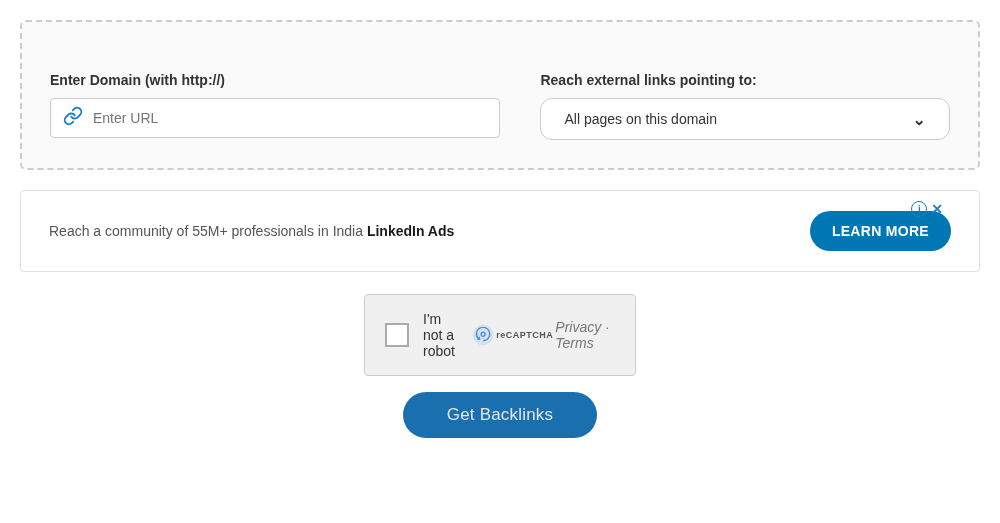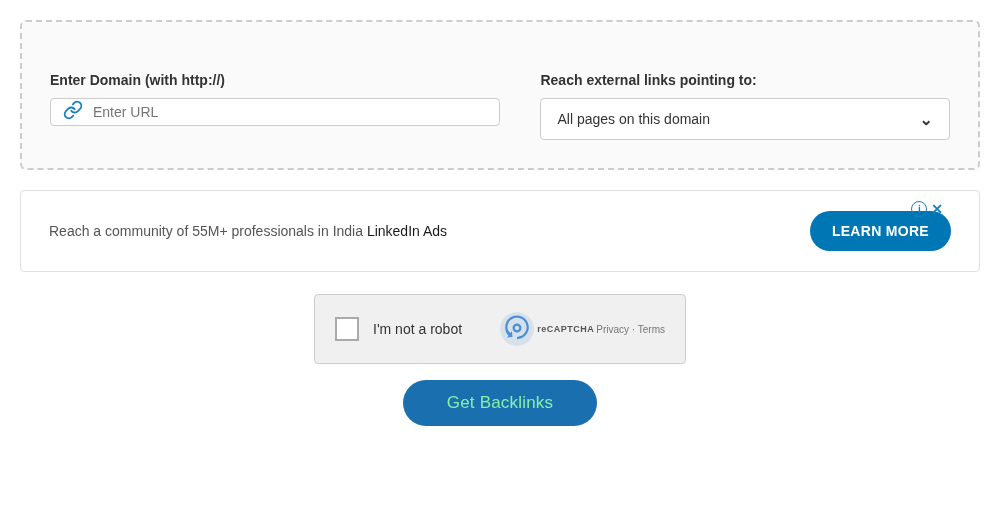--- a/index.html
+++ b/index.html
@@ -50,21 +50,21 @@
       margin-top: 26px;
     }
 
     .input-wrapper {
       display: flex;
       align-items: center;
       border: 1px solid #ccc;
       border-radius: 4px;
       background: #fff;
       padding: 0 12px;
-      height: 28px;
+      height: 40px;
     }
 
     .input-wrapper .link-icon {
       color: #1a7fc1;
       font-size: 18px;
       margin-right: 10px;
       flex-shrink: 0;
     }
 
     .input-wrapper input {
@@ -73,23 +73,23 @@
       font-size: 14px;
       color: #999;
       width: 100%;
       background: transparent;
     }
 
     .select-wrapper {
       display: flex;
       align-items: center;
       border: 1px solid #ccc;
-      border-radius: 4px;
+      border-radius: 12px;
       background: #fff;
-      padding: 0 16px;
+      padding: 0 23px;
       height: 42px;
       cursor: pointer;
       justify-content: space-between;
     }
 
     .select-wrapper span {
       font-size: 14px;
       color: #333;
     }
 
@@ -152,21 +152,21 @@
       color: #1a1a1a;
       margin-bottom: 6px;
     }
 
     .ad-subtitle {
       font-size: 14px;
       color: #555;
     }
 
     .ad-subtitle strong {
-      font-weight: normal;
+      font-weight: bold;
       color: #1a1a1a;
     }
 
     .learn-more-btn {
       background: #0077b5;
       color: #fff;
       border: none;
       border-radius: 24px;
       padding: 12px 22px;
       font-size: 14px;
@@ -186,21 +186,21 @@
     }
 
     .captcha-box {
       background: #f0f0f0;
       border: 1px solid #ccc;
       border-radius: 4px;
       padding: 16px 20px;
       display: flex;
       align-items: center;
       justify-content: space-between;
-      width: 372px;
+      width: 272px;
       gap: 12px;
     }
 
     .captcha-left {
       display: flex;
       align-items: center;
       gap: 14px;
     }
 
     .captcha-checkbox {
@@ -229,28 +229,29 @@
     }
 
     .recaptcha-text {
       font-size: 9px;
       color: #555;
       font-weight: bold;
       letter-spacing: 0.5px;
     }
 
     .recaptcha-links {
-      font-size: 10px;
+      font-size: 14px;
       color: #777;
+      font-style: italic;
     }
 
     
     .get-backlinks-btn {
       background: #1a6faf;
-      color: #86efac;
+      color: #e5e5e5;
       border: none;
       border-radius: 28px;
       padding: 13px 44px;
       font-size: 17px;
       cursor: pointer;
       font-weight: 500;
       letter-spacing: 0.2px;
     }
   </style>
 </head>

